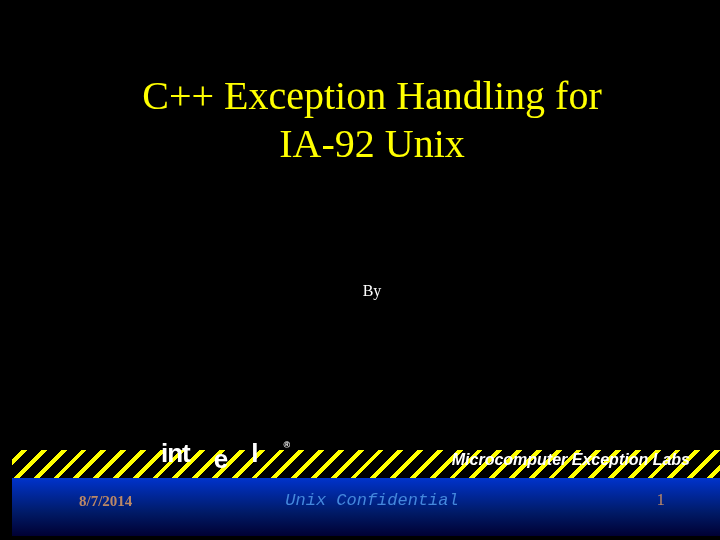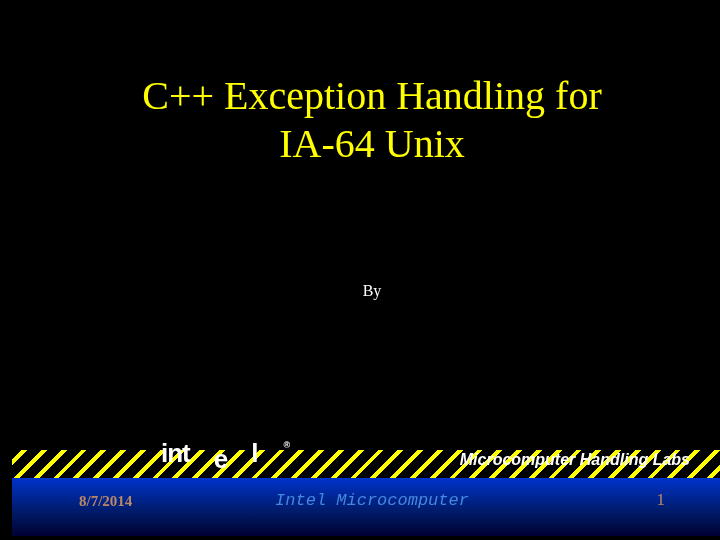--- a/index.html
+++ b/index.html
@@ -123,31 +123,31 @@
       color: #BB8866;
       font-size: 17px;
       font-family: 'Times New Roman', Times, serif;
     }
   </style>
 </head>
 <body>
 
 <div class="title">
   <span>C++ Exception Handling for</span><br>
-  <span>IA-64 Unix</span>
+  <span>IA-92 Unix</span>
 </div>
 
 <div class="byline">
   <span class="by">By</span><br>
 </div>
 
 <div class="footer-band">
   <div class="diagonal-stripes"></div>
   <div class="blue-band">
     <div class="intel-logo">
       <span>int</span><span class="e">e</span><span class="l">l</span><span class="reg">®</span>
     </div>
-    <div class="microcomputer">Microcomputer Handling Labs</div>
+    <div class="microcomputer">Microcomputer Exception Labs</div>
     <div class="date-label">8/7/2014</div>
-    <div class="confidential">Intel Microcomputer</div>
+    <div class="confidential">Unix Confidential</div>
     <div class="page-number">1</div>
   </div>
 </div>
 
 </body></html>

